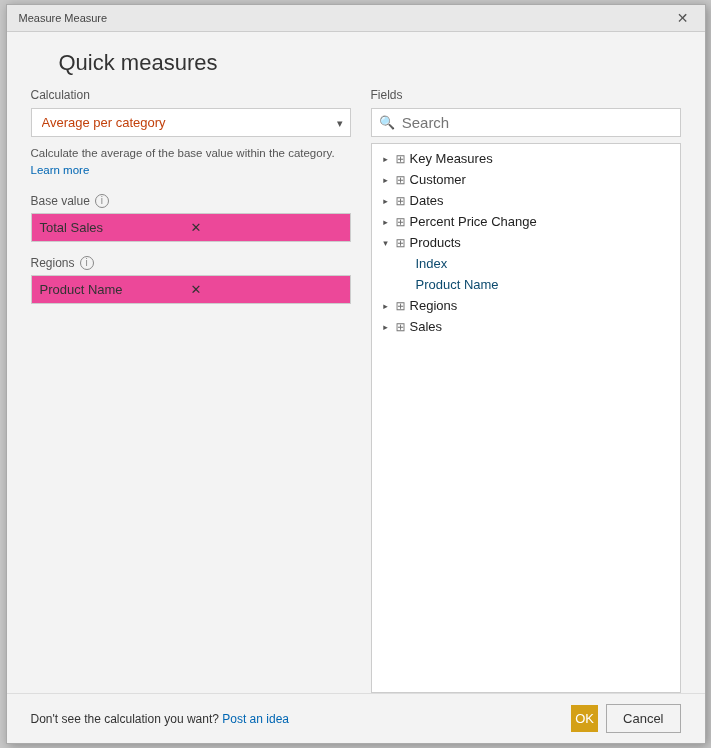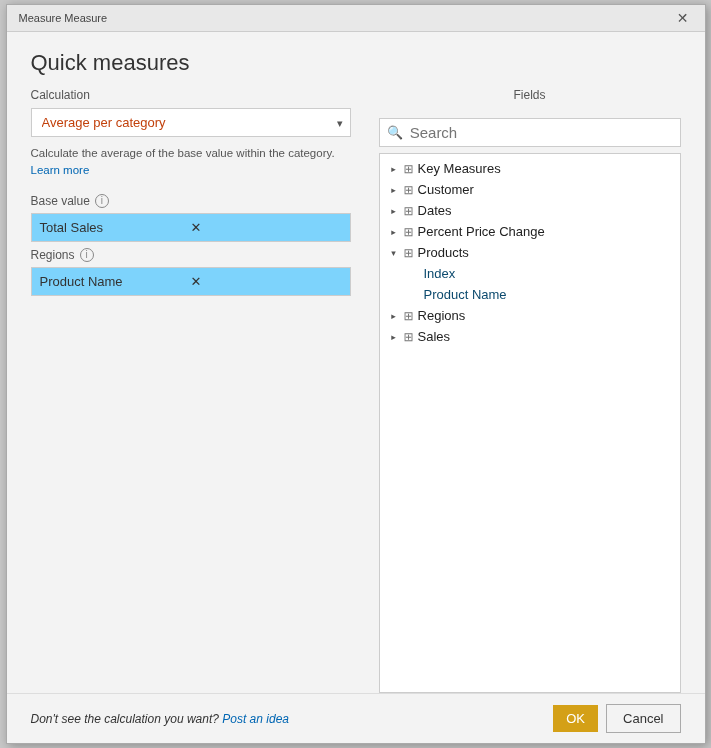--- a/index.html
+++ b/index.html
@@ -44,26 +44,27 @@
       background: none;
       border: none;
       padding: 0 4px;
       line-height: 1;
     }
     .dialog-title {
       font-size: 22px;
       font-weight: 300;
       color: #333;
       padding: 18px 24px 12px 24px;
+      margin-left: 28px;
     }
     .dialog-body {
       display: flex;
       flex: 1;
       padding: 0 24px;
-      gap: 28px;
+      gap: 20px;
       overflow: hidden;
     }
     .left-panel {
       flex: 0 0 320px;
       display: flex;
       flex-direction: column;
     }
     .right-panel {
       flex: 1;
       display: flex;
@@ -129,43 +130,42 @@
       border-radius: 50%;
       border: 1px solid #888;
       font-size: 10px;
       color: #888;
       cursor: default;
     }
     .field-input-box {
       display: flex;
       align-items: center;
       border: 1px solid #ccc;
-      background: #7dd3fc;
+      background: #ec4899;
       padding: 6px 8px;
-      margin-bottom: 6px;
+      margin-bottom: 14px;
     }
     .field-input-box span {
       flex: 1;
       font-size: 13px;
       color: #333;
     }
     .field-input-clear {
       cursor: pointer;
       color: #888;
       font-size: 14px;
       line-height: 1;
       padding: 0 2px;
     }
 
     
     .fields-label {
       font-size: 12px;
       color: #555;
-      margin-bottom: 16px;
-      text-align: center;
+      margin-bottom: 6px;
     }
     .search-box {
       display: flex;
       align-items: center;
       border: 1px solid #ccc;
       background: #fff;
       padding: 5px 8px;
       margin-bottom: 6px;
       gap: 6px;
     }
@@ -225,32 +225,31 @@
       display: flex;
       align-items: center;
       justify-content: space-between;
       padding: 10px 24px;
       border-top: 1px solid #ddd;
       background: #f3f3f3;
     }
     .footer-link {
       font-size: 12px;
       color: #333;
-      font-style: italic;
     }
     .footer-link a {
       color: #0066b3;
       text-decoration: none;
       cursor: pointer;
     }
     .btn-ok {
       background: #d4a017;
       color: #fff;
       border: none;
-      padding: 6px 13px;
+      padding: 6px 4px;
       font-size: 13px;
       cursor: pointer;
       margin-right: 8px;
     }
     .btn-cancel {
       background: #f3f3f3;
       color: #333;
       border: 1px solid #aaa;
       padding: 6px 16px;
       font-size: 13px;

